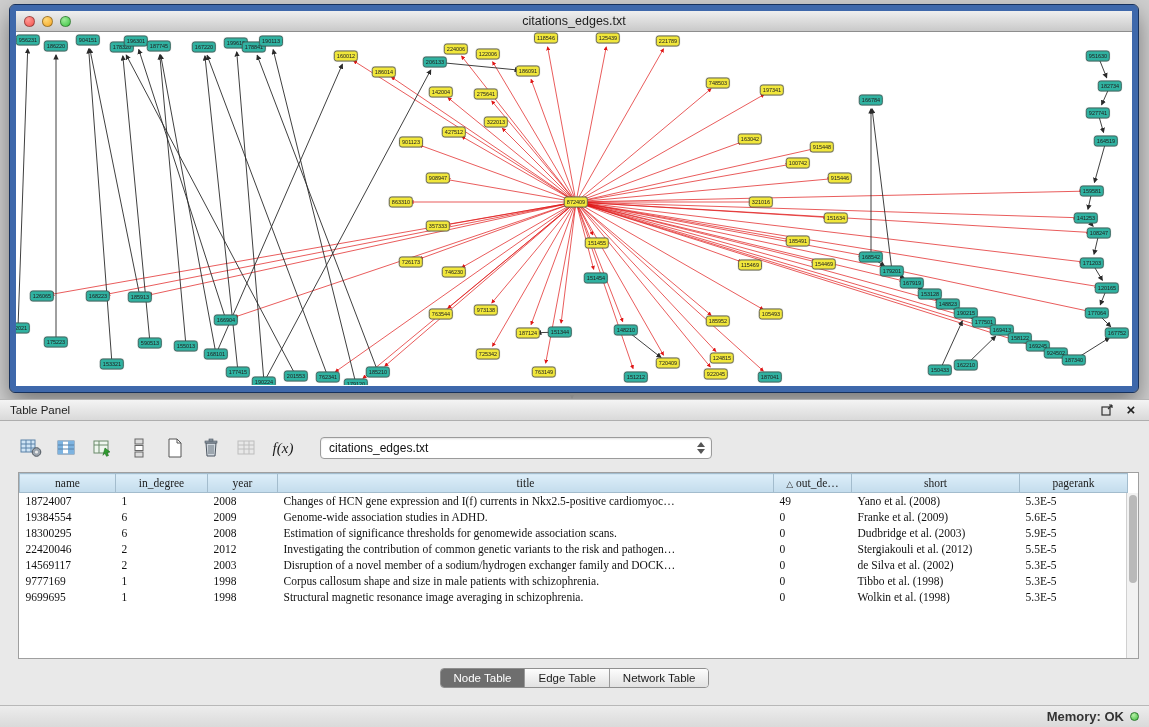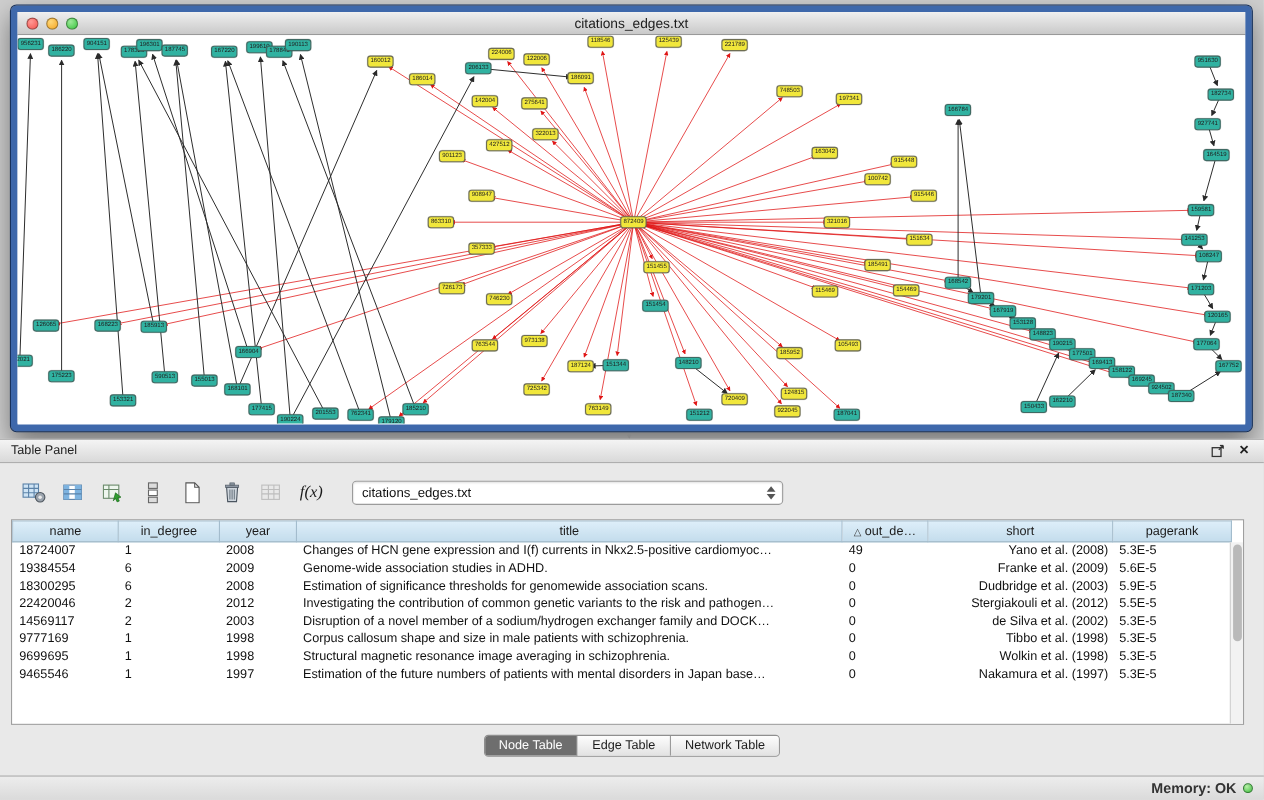--- a/index.html
+++ b/index.html
@@ -41,27 +41,27 @@
   .ticon { width:26px; height:26px; display:flex; align-items:center; justify-content:center; border-radius:3px; }
   .fx { font-family:"Liberation Serif", serif; font-style:italic; font-size:15px; color:#1a1a1a; padding:0 2px; }
   .combo { width:392px; height:22px; margin-left:14px; background:#fff; border:1px solid #9b9b9b; border-radius:4px;
     display:flex; align-items:center; font-size:12px; color:#111; padding-left:8px; position:relative;
     box-shadow:inset 0 1px 2px rgba(0,0,0,.12); }
   .combo .steppers { position:absolute; right:4px; top:2px; width:13px; height:16px; display:flex;
     flex-direction:column; align-items:center; justify-content:center; gap:2px; }
   .tri-up { width:0; height:0; border-left:4px solid transparent; border-right:4px solid transparent; border-bottom:5px solid #555; }
   .tri-down { width:0; height:0; border-left:4px solid transparent; border-right:4px solid transparent; border-top:5px solid #555; }
 
-  .table-wrap { position:relative; margin:10px 14px 0 10px; width:1121px; height:187px; background:#fff;
-    border:1px solid #9f9f9f; overflow:hidden; }
+  .table-wrap { position:relative; margin:10px 14px 0 18px; width:1121px; height:187px; background:#fff;
+    border:1px solid #9f9f9f; overflow:hidden;font-family:Liberation Serif, serif; }
   table.data { border-collapse:collapse; table-layout:fixed; width:1108px; font-size:11.5px; color:#111; }
   table.data th { height:19px; background:linear-gradient(#ddeef9,#c3dcec); border:1px solid #a3bccd;
     font-weight:normal; font-size:11.5px; color:#1b1b1b; text-align:center; overflow:hidden; white-space:nowrap; }
   table.data td { height:16px; padding:0 4px 0 6px; border:none; overflow:hidden; white-space:nowrap; }
-  table.data td.c5 { text-align:right; }
+  table.data td.c5 { text-align:left; }
   .sort-tri { font-size:9px; margin-right:3px; color:#333; }
   .vscroll { position:absolute; right:0; top:20px; bottom:0; width:12px; background:#f2f2f2; border-left:1px solid #d0d0d0; }
   .vthumb { position:absolute; left:1.5px; top:2px; width:8px; height:88px; border-radius:5px; background:#b9b9b9; }
 
   .tabs-row { display:flex; justify-content:center; margin-top:9px; }
   .tabs { display:flex; border:1px solid #8f8f8f; border-radius:4px; overflow:hidden; background:#eee; }
   .tab { font-size:11.5px; padding:3px 13px; color:#1c1c1c; background:linear-gradient(#fdfdfd,#e2e2e2);
     border-right:1px solid #9a9a9a; cursor:pointer; }
   .tab:last-child { border-right:none; }
   .tab.active { background:#6e6e6e; color:#fff;text-align:center; }
@@ -463,29 +463,20 @@
           </tr>
           <tr>
             <td class="c0">9699695</td>
             <td class="c1">1</td>
             <td class="c2">1998</td>
             <td class="c3">Structural magnetic resonance image averaging in schizophrenia.</td>
             <td class="c4">0</td>
             <td class="c5">Wolkin et al. (1998)</td>
             <td class="c6">5.3E-5</td>
           </tr>
-          <tr>
-            <td class="c0">9465546</td>
-            <td class="c1">1</td>
-            <td class="c2">1997</td>
-            <td class="c3">Estimation of the future numbers of patients with mental disorders in Japan base…</td>
-            <td class="c4">0</td>
-            <td class="c5">Nakamura et al. (1997)</td>
-            <td class="c6">5.3E-5</td>
-          </tr>
         </tbody>
     </table>
     <div class="vscroll">
       <div class="vthumb"></div>
     </div>
   </div>
 
   <div class="tabs-row">
     <div class="tabs">
       <span class="tab active">Node Table</span>

